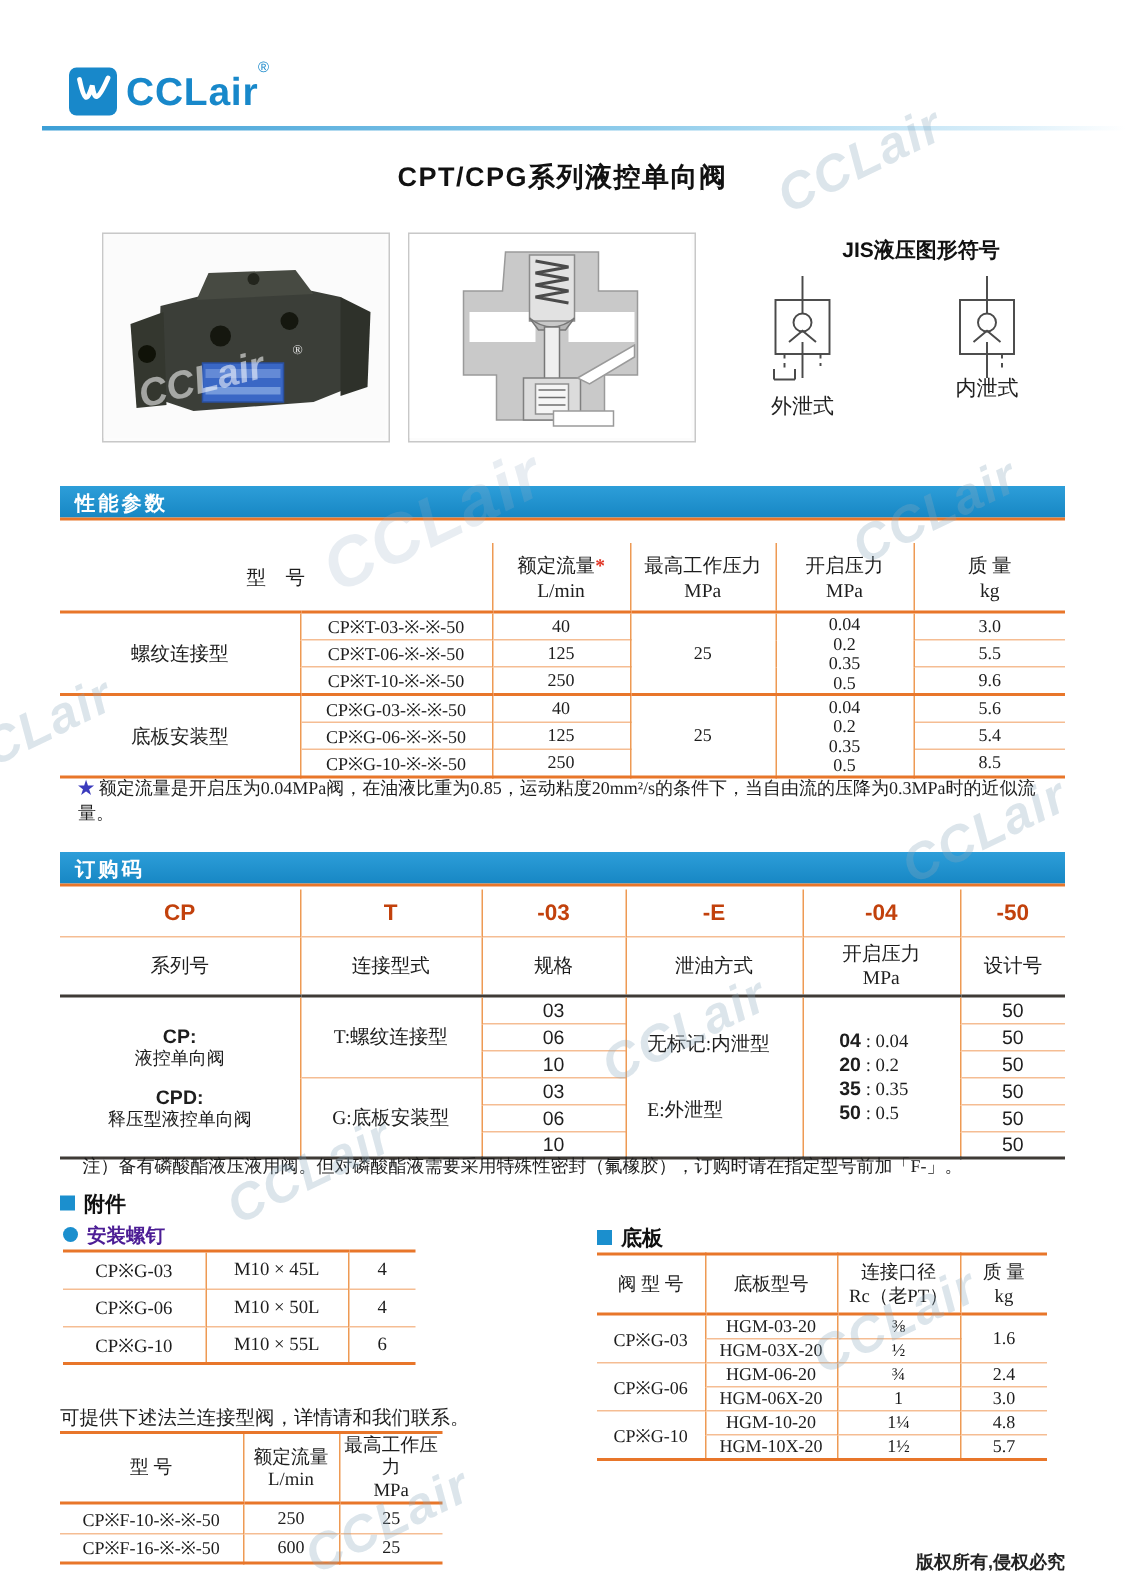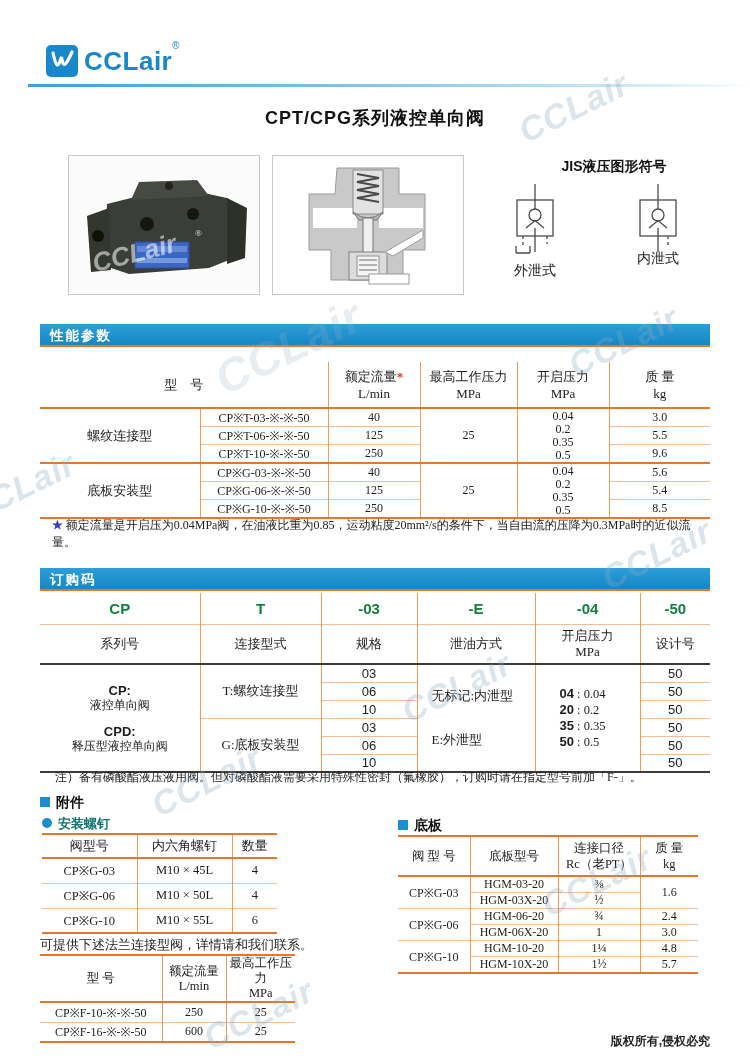--- a/index.html
+++ b/index.html
@@ -38,38 +38,38 @@
   .bt1{border-top:1px solid var(--oL);}
   .bt2{border-top:2px solid var(--oS);}
   .top2{border-top:2px solid var(--oS);}
   .bot2{border-bottom:2px solid var(--oS);}
   .botd{border-bottom:2px solid var(--dark);}
   .hd13{font-size:13px;line-height:17px;}
   .cell12{font-size:12px;}
   .star{color:#e03020;font-weight:bold;}
   .lines4 span{display:block;font-size:12px;line-height:13px;}
   
-  .code-row th{font-family:"Liberation Sans","DejaVu Sans",sans-serif;font-weight:bold;font-size:15px;color:#15803d;margin-top:24px;}
+  .code-row th{font-family:"Liberation Sans","DejaVu Sans",sans-serif;font-weight:bold;font-size:15px;color:#c2410c;margin-top:24px;}
   .lab{font-size:13px;line-height:16px;}
   .sercell{text-align:left;padding-left:34px;}
   .serblk{margin:11px 0;}
   .serblk .c{font-family:"Liberation Sans","DejaVu Sans",sans-serif;font-weight:bold;font-size:13px;line-height:15px;}
   .serblk .n{font-size:12px;line-height:15px;}
   .bsans{font-family:"Liberation Sans","DejaVu Sans",sans-serif;font-weight:bold;font-size:13px;}
   .draincell div{text-align:left;padding-left:14px;font-size:13px;}
   .pcell div{text-align:left;padding-left:24px;font-size:12.5px;line-height:16px;}
   .pcell b{font-family:"Liberation Sans","DejaVu Sans",sans-serif;font-size:13px;}
   
   .note{position:absolute;font-family:"Liberation Serif","DejaVu Serif",serif;font-size:12px;color:#1d1d1d;}
   .fstar{color:#3b3bbd;font-weight:bold;margin-right:3px;}
   
   .subhead{position:absolute;font-size:14px;font-weight:bold;color:#111;}
   .sq{display:inline-block;width:10px;height:10px;background:var(--blue);margin-right:6px;}
   .dot{display:inline-block;width:10px;height:10px;border-radius:50%;background:var(--blue);margin-right:6px;}
-  .bullhead{position:absolute;font-size:13px;font-weight:bold;color:#0f766e;}
+  .bullhead{position:absolute;font-size:13px;font-weight:bold;color:#4c1d95;}
   
   .footer-page{position:absolute;left:352px;top:1033px;font-size:13px;color:#4a4a4a;margin-top:40px;}
   .footer-page .arr{color:var(--oS);font-size:11px;margin-right:8px;}
   .footer-copy{position:absolute;right:40px;top:1033px;font-size:12px;font-weight:bold;color:#222;}
   
   .wm{position:absolute;font-style:italic;font-weight:bold;font-size:34px;letter-spacing:1px;
       color:rgba(140,168,190,.30);transform:rotate(-26deg);white-space:nowrap;pointer-events:none;z-index:5;}
   .wm.big{font-size:46px;color:rgba(150,175,195,.22);}
 </style>
 </head>
@@ -334,25 +334,20 @@
     <span class="dot"></span><span>安装螺钉</span>
   </div>
 
   <table class="t top2 bot2" style="left:42px;top:833px;width:235px;">
     <colgroup>
         <col style="width:95px">
         <col style="width:95px">
         <col style="width:45px">
       </colgroup>
     <tbody>
-        <tr style="height:24px;font-size:13px;">
-      <th>阀型号</th>
-      <th class="vl">内六角螺钉</th>
-      <th class="vl">数量</th>
-    </tr>
     <tr style="height:25px;font-size:12.5px;">
       <td class="bt2">CP※G-03</td>
       <td class="vl bt2">M10 × 45L</td>
       <td class="vl bt2">4</td>
     </tr>
     <tr style="height:25px;font-size:12.5px;">
       <td class="bt1">CP※G-06</td>
       <td class="vl bt1">M10 × 50L</td>
       <td class="vl bt1">4</td>
     </tr>

